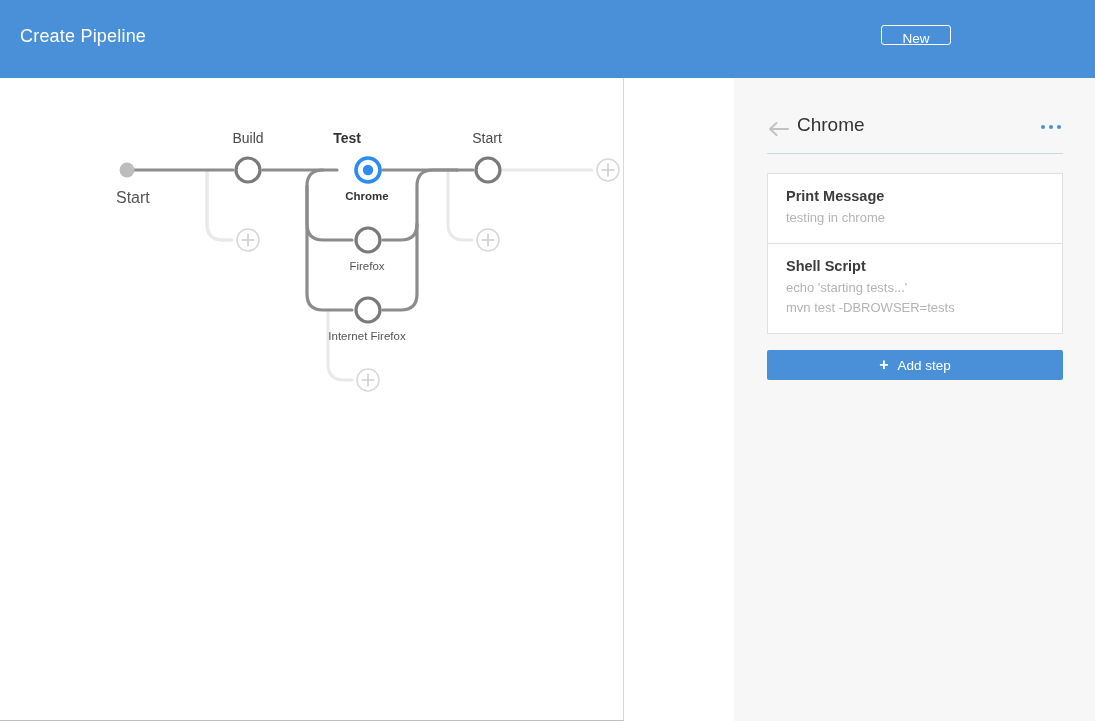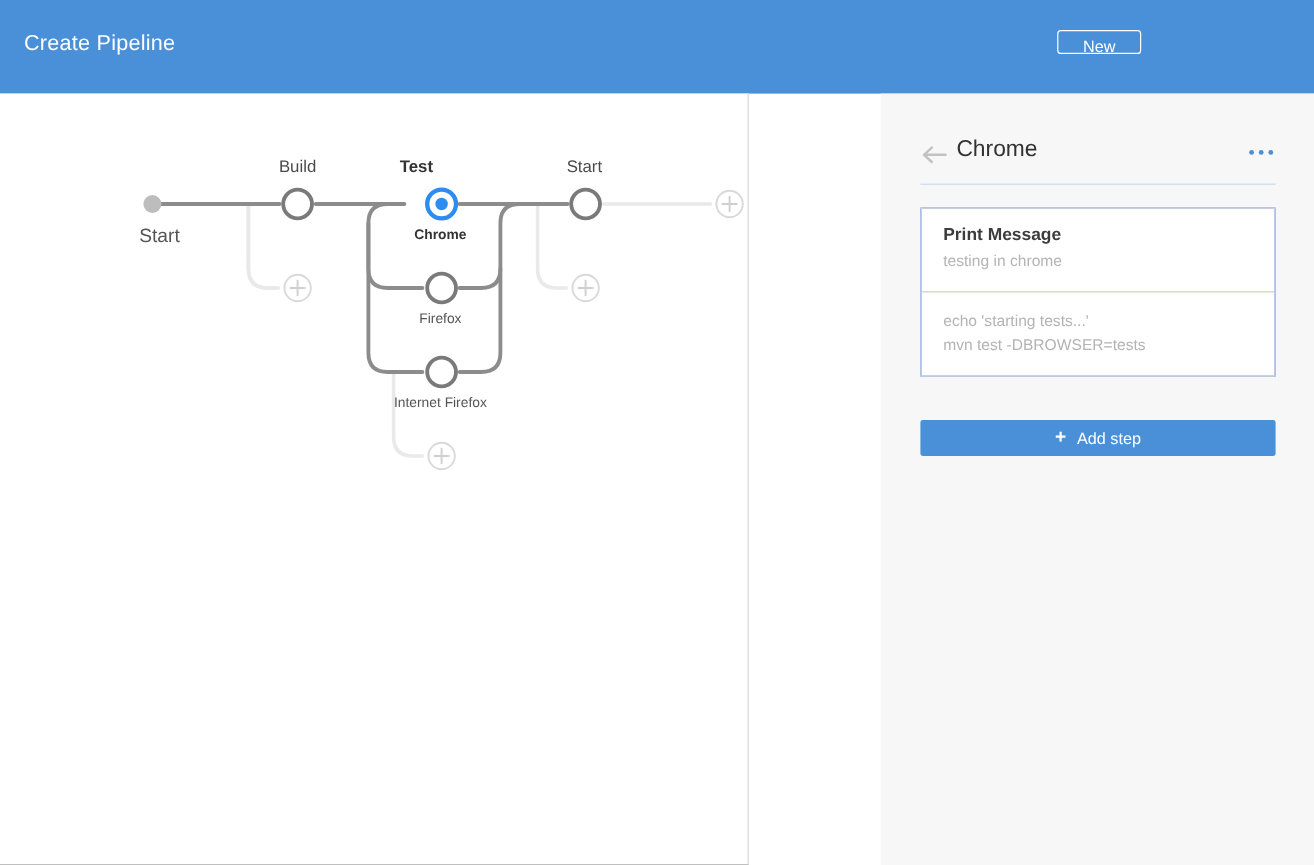--- a/index.html
+++ b/index.html
@@ -297,20 +297,21 @@
         <span></span>
     </div>
   </div>
 
   <div class="steps-list">
     <div class="step-card">
       <div class="step-title">Print Message</div>
       <div class="step-line">testing in chrome</div>
     </div>
     <div class="step-card">
+      <div class="step-title">Shell Script</div>
       <div class="step-line">echo 'starting tests...'</div>
       <div class="step-line">mvn test -DBROWSER=tests</div>
     </div>
   </div>
 
   <button class="add-step" id="add-step-btn" style="top: 272px;">
     <span class="plus-glyph">+</span>
     <span>Add step</span>
   </button>
 </div>

